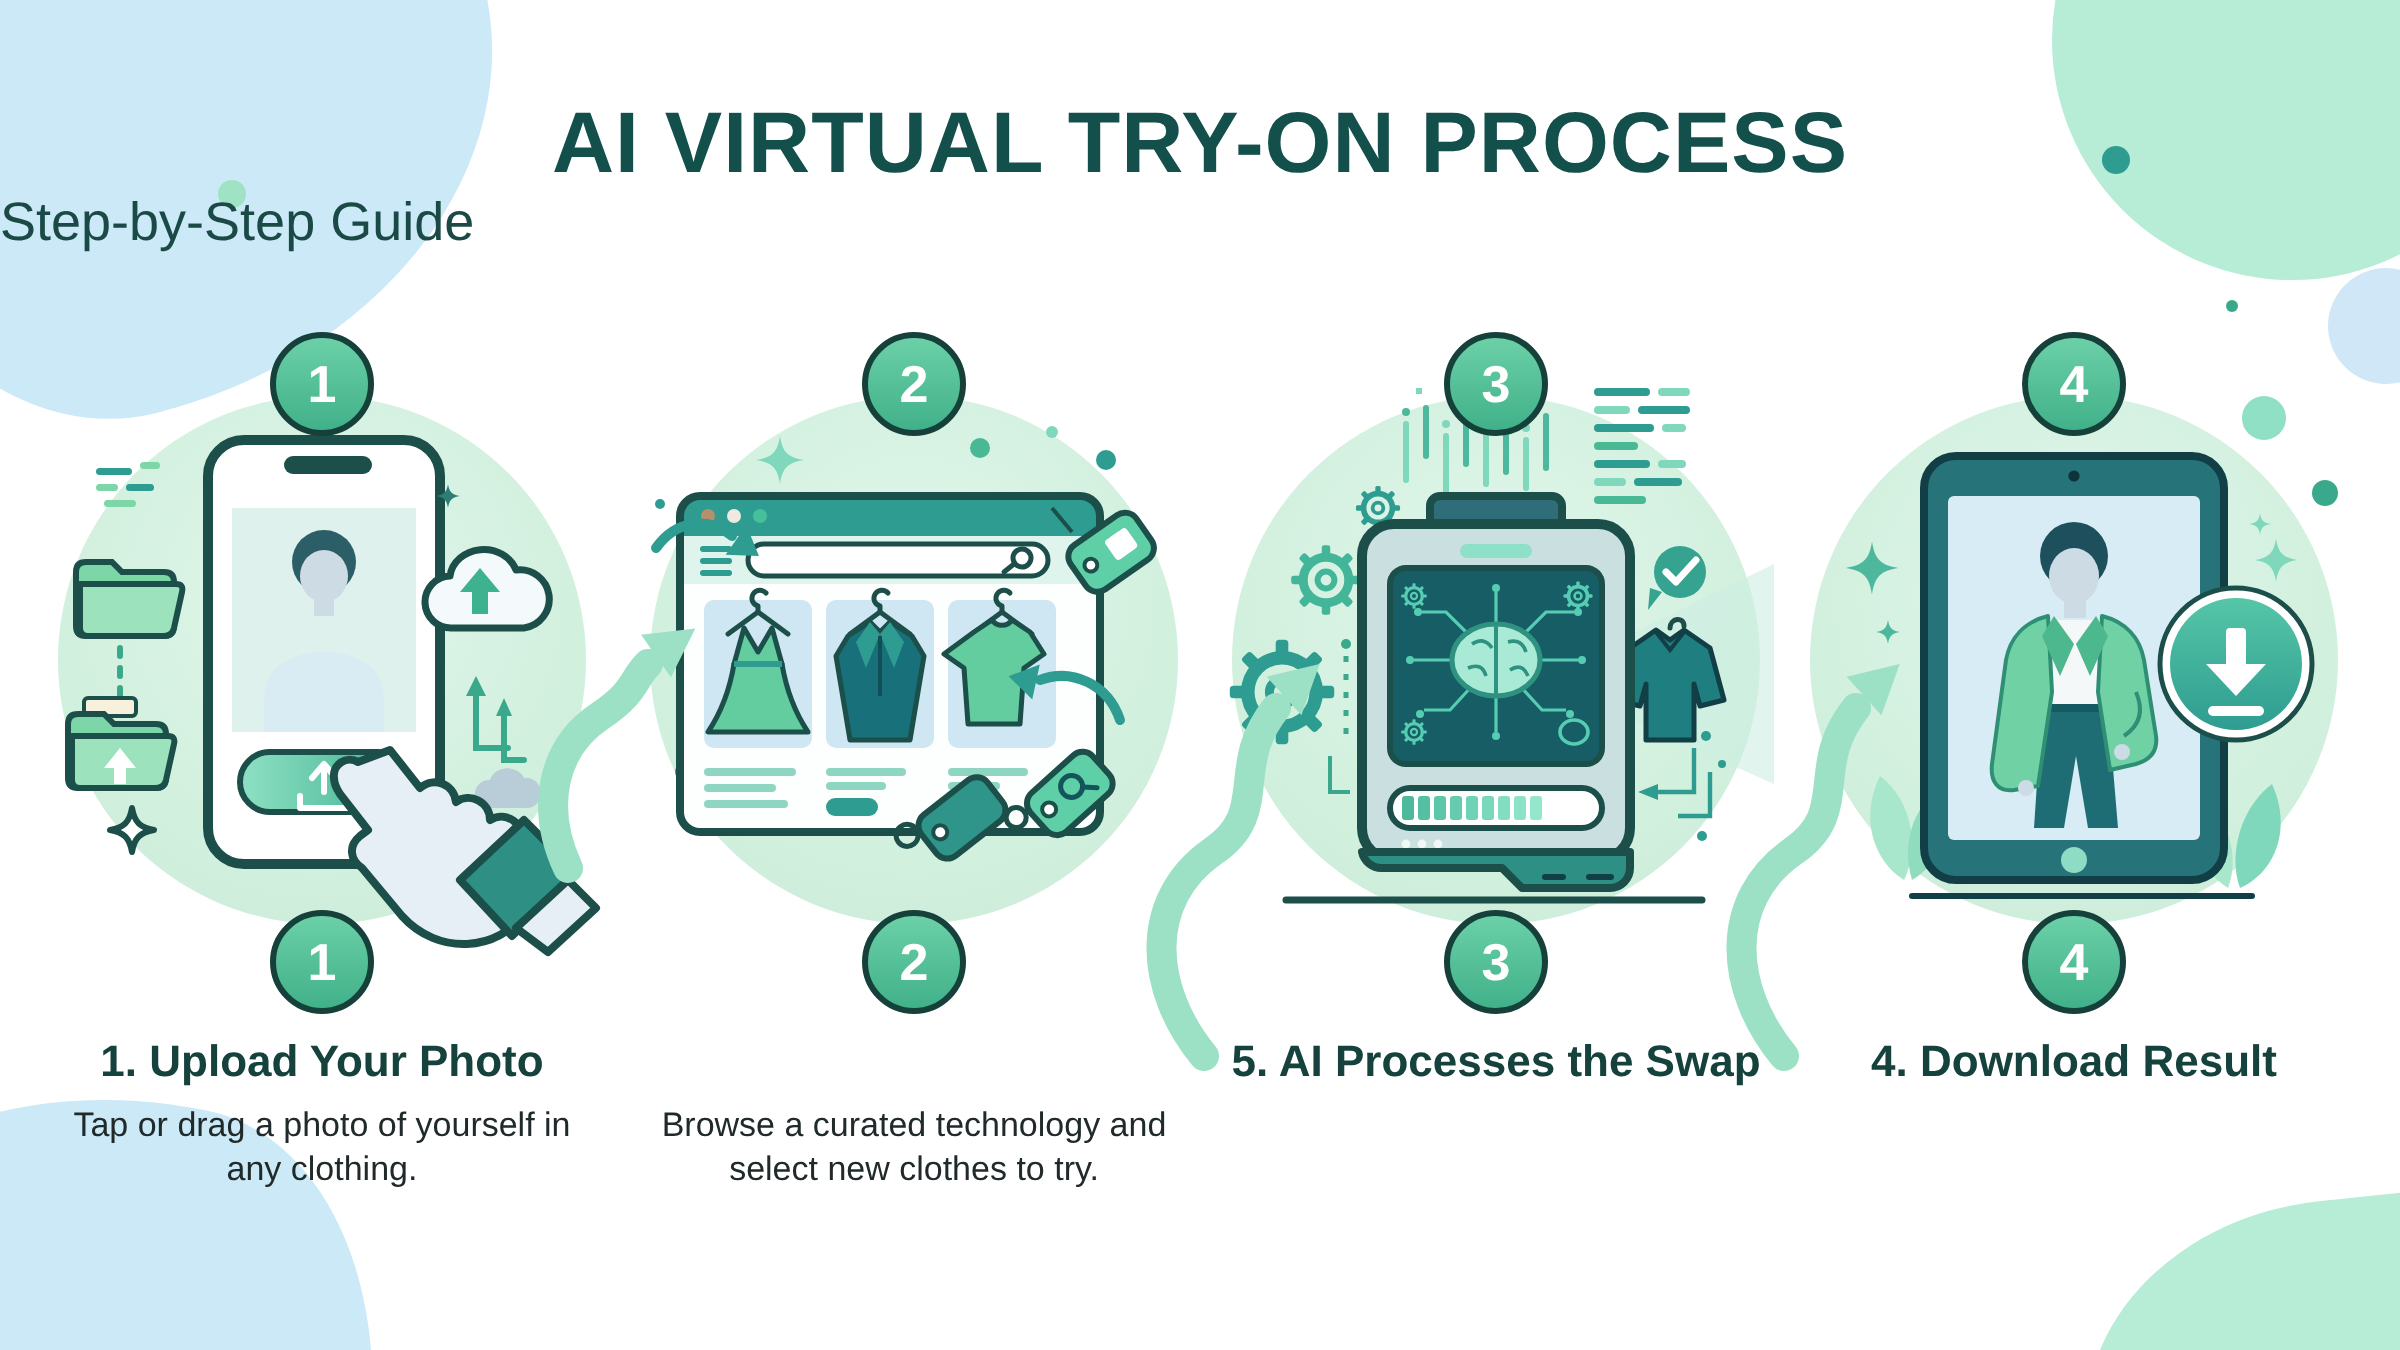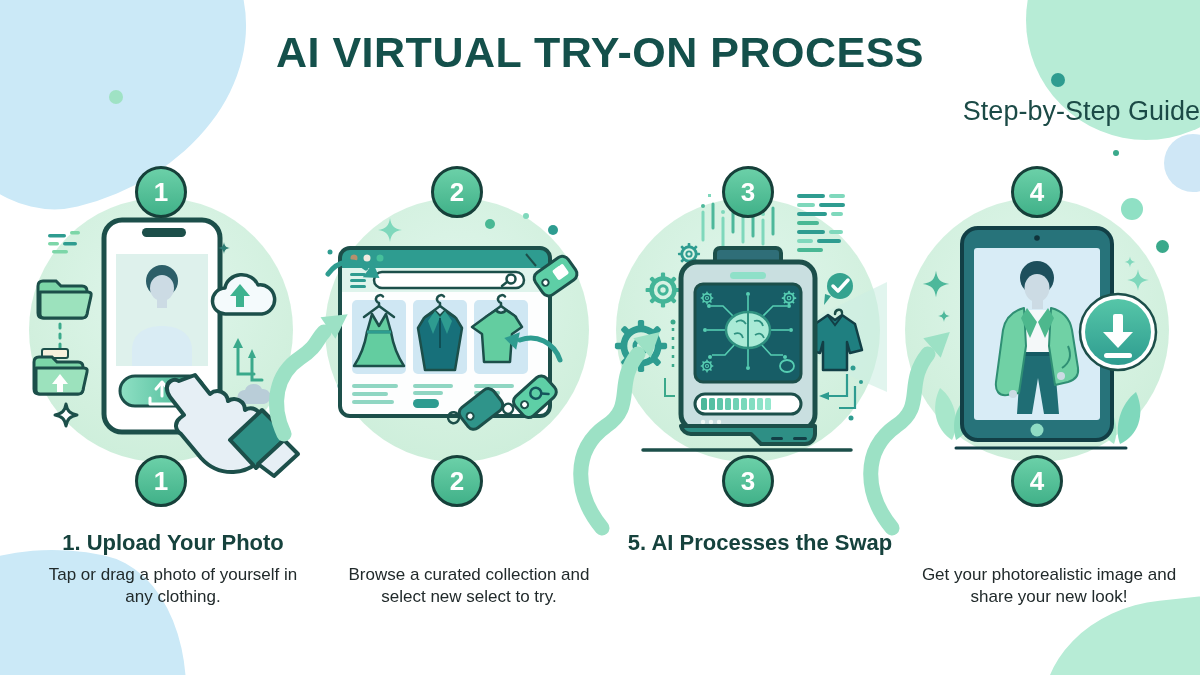--- a/index.html
+++ b/index.html
@@ -13,39 +13,39 @@
            border-radius:42% 58% 64% 36% / 52% 46% 54% 48%;transform:rotate(-14deg);}
   .blob-bl{left:-110px;top:545px;width:300px;height:280px;background:#cbe9f7;
            border-radius:62% 38% 46% 54% / 48% 60% 40% 52%;transform:rotate(12deg);}
   .blob-tr{left:1026px;top:-100px;width:240px;height:240px;background:#b7ecd6;border-radius:50%;}
   .blob-right-blue{left:1164px;top:134px;width:58px;height:58px;background:#cfe7f6;border-radius:50%;}
   .blob-br{left:1040px;top:600px;width:260px;height:160px;background:#b7ecd6;
            border-radius:58% 42% 4% 52% / 78% 52% 10% 40%;transform:rotate(-6deg);}
   .dot{position:absolute;border-radius:50%;z-index:1;}
 
   
-  .title{position:absolute;left:0;top:28px;width:1200px;text-align:center;margin:0;
+  .title{position:absolute;left:0;top:48px;width:1200px;text-align:center;margin:0;
          font-size:43px;font-weight:800;letter-spacing:.5px;color:#14504b;z-index:2;}
-  .subtitle{position:absolute;left:0;top:96px;width:1200px;text-align:right;margin:0;
+  .subtitle{position:absolute;left:0;top:96px;width:1200px;text-align:left;margin:0;
          font-size:27px;font-weight:500;color:#1b4a46;z-index:2;}
 
   
   .step{position:absolute;top:166px;width:290px;height:480px;z-index:2;}
   .step-1{left:16px;} .step-2{left:312px;} .step-3{left:603px;} .step-4{left:892px;}
   .circle{position:absolute;left:13px;top:32px;width:264px;height:264px;border-radius:50%;
           background:radial-gradient(circle at 50% 38%, #e0f6ec 0%, #d2f0de 62%, #c8ecd7 100%);}
   .badge{position:absolute;left:calc(50% - 26px);width:52px;height:52px;border-radius:50%;
          background:linear-gradient(180deg,#6bd0a8 0%,#41b189 100%);
          border:3px solid #16403a;box-sizing:border-box;color:#ffffff;
          font-size:26px;font-weight:800;display:flex;align-items:center;justify-content:center;z-index:6;}
   .badge-top{top:0;} .badge-bottom{top:289px;}
   .illus{position:absolute;left:0;top:12px;width:290px;height:310px;overflow:visible;z-index:5;}
-  .step-heading{position:absolute;top:352px;left:0;width:100%;margin:12px;text-align:center;
+  .step-heading{position:absolute;top:352px;left:0;width:100%;margin:0;text-align:center;
                 font-size:22px;font-weight:800;color:#16423d;z-index:2;}
-  .step-desc{position:absolute;top:386px;left:50%;transform:translateX(-50%);width:262px;margin:12px;
+  .step-desc{position:absolute;top:386px;left:50%;transform:translateX(-50%);width:262px;margin:0;
              text-align:center;font-size:17px;line-height:1.28;color:#212a2b;z-index:2;}
 
   .connector{position:absolute;z-index:3;overflow:visible;}
   .conn-a{left:262px;top:292px;} .conn-b{left:556px;top:300px;} .conn-c{left:846px;top:300px;}
 </style>
 </head>
 <body>
 
 <svg width="0" height="0" style="position:absolute" aria-hidden="true">
   <defs>
@@ -277,21 +277,21 @@
       <g>
         <path d="M16,96 C26,82 42,80 54,90" fill="none" stroke="#2e9c90" stroke-width="5" stroke-linecap="round"></path>
         <polygon points="0,-9 14,0 0,9" transform="translate(56,92) rotate(35)" fill="#2e9c90"></polygon>
       </g>
       <g>
         <path d="M248,182 C242,164 224,156 208,162" fill="none" stroke="#2e9c90" stroke-width="5" stroke-linecap="round"></path>
         <polygon points="0,-9 14,0 0,9" transform="translate(206,163) rotate(192)" fill="#2e9c90"></polygon>
       </g>
     </svg>
     <div class="badge badge-bottom">2</div>
-    <p class="step-desc">Browse a curated collection and select new select to try.</p>
+    <p class="step-desc">Browse a curated technology and select new clothes to try.</p>
   </section>
 
   <section class="step step-3">
     <div class="badge badge-top">3</div>
     <div class="circle"></div>
     <svg class="illus" viewBox="0 0 290 310">
 
       <g stroke-linecap="round">
         <path d="M100,34 v28" stroke="#7fd8bc" stroke-width="3"></path>
         <path d="M110,26 v24" stroke="#4db89b" stroke-width="3"></path>
@@ -464,16 +464,16 @@
         <circle cx="226" cy="154" r="38" fill="#ffffff" stroke="#1c4f4a" stroke-width="2.5"></circle>
         <circle cx="226" cy="154" r="33" fill="url(#dlGrad)"></circle>
         <g fill="#ffffff">
           <rect x="221" y="136" width="10" height="20" rx="2"></rect>
           <polygon points="211,154 241,154 226,170"></polygon>
           <rect x="212" y="175" width="28" height="5" rx="2.5"></rect>
         </g>
       </g>
     </svg>
     <div class="badge badge-bottom">4</div>
-    <p class="step-desc">Get your photorealistic image and share your new look!</p>
+    <h3 class="step-heading">4. Download Result</h3>
   </section>
 
 </div>
 
 </body></html>

